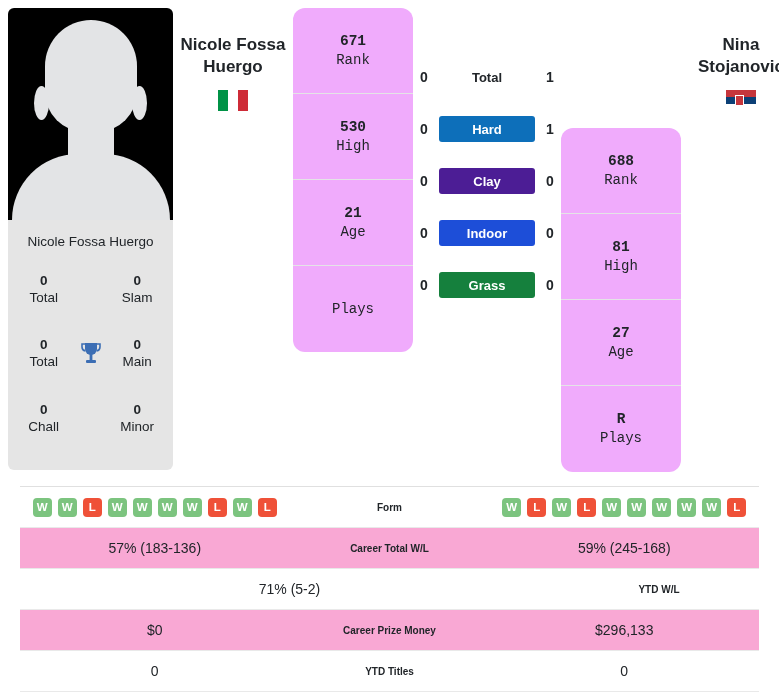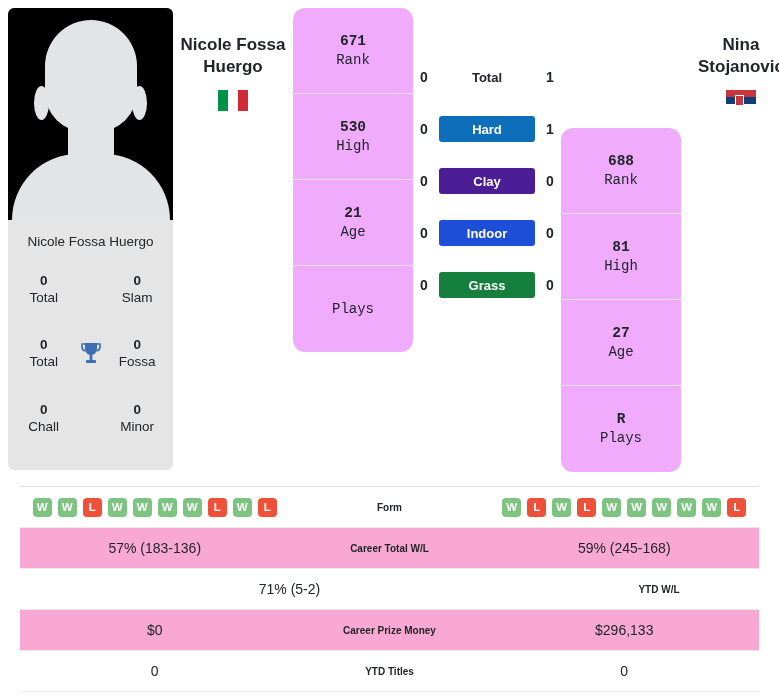--- a/index.html
+++ b/index.html
@@ -274,21 +274,21 @@
           <svg width="24" height="26" viewBox="0 0 24 26" aria-hidden="true">
             <path d="M6 2 h12 v6 a6 6 0 0 1 -12 0 z" fill="#3c6eb4"></path>
             <path d="M6 3 H3 v3 a4 4 0 0 0 3.3 3.9" fill="none" stroke="#3c6eb4" stroke-width="1.6"></path>
             <path d="M18 3 h3 v3 a4 4 0 0 1 -3.3 3.9" fill="none" stroke="#3c6eb4" stroke-width="1.6"></path>
             <rect x="10.6" y="13" width="2.8" height="6" fill="#3c6eb4"></rect>
             <rect x="7" y="19" width="10" height="3" rx="1" fill="#3c6eb4"></rect>
           </svg>
         </div>
         <div class="title-cell">
           <div class="title-val">0</div>
-          <div class="title-lbl">Fossa</div>
+          <div class="title-lbl">Main</div>
         </div>
 
         <div class="title-cell">
           <div class="title-val">0</div>
           <div class="title-lbl">Chall</div>
         </div>
         <div></div>
         <div class="title-cell">
           <div class="title-val">0</div>
           <div class="title-lbl">Minor</div>

